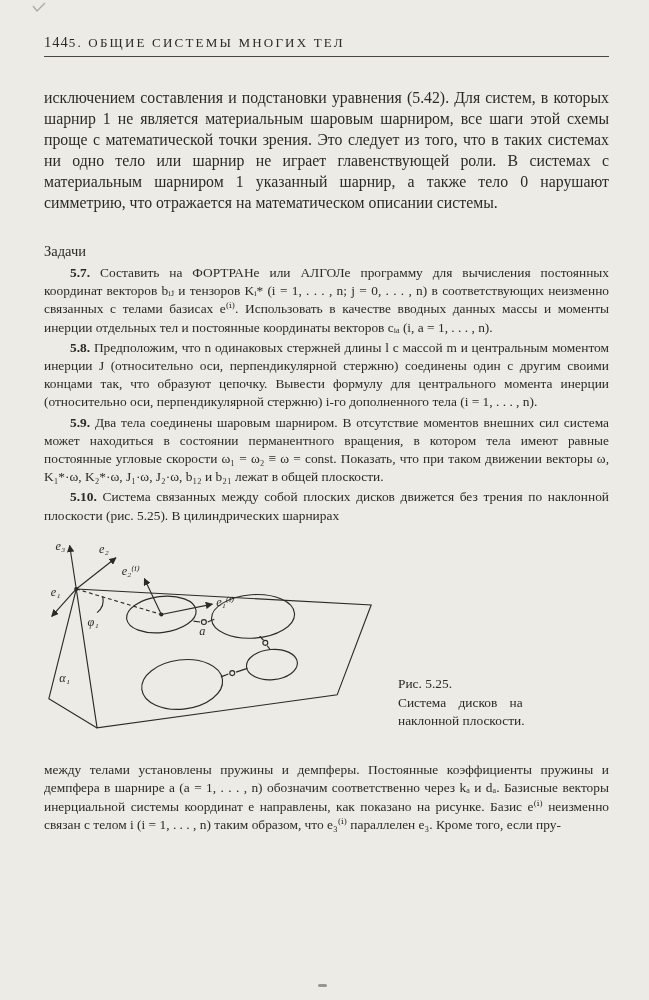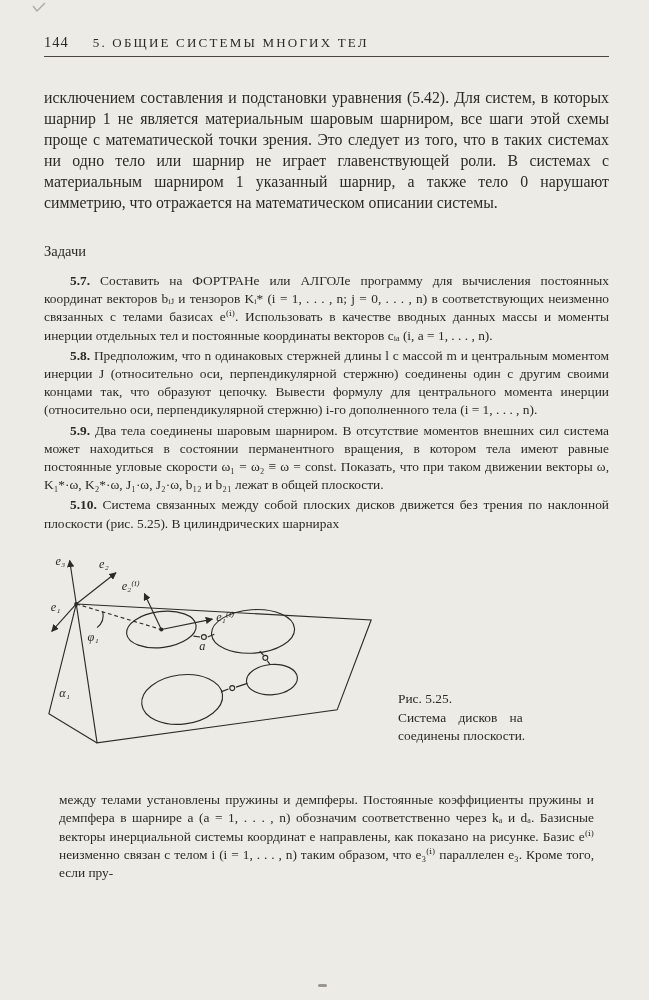--- a/index.html
+++ b/index.html
@@ -3,34 +3,34 @@
 <meta charset="utf-8">
 <style>
   *{box-sizing:border-box}
   html,body{margin:0;padding:0}
   body{background:#9a9894;font-family:"Liberation Serif","DejaVu Serif",serif}
   .page{width:649px;height:1000px;margin:0 auto;background:#ecebe6;color:#2c2a24;
         position:relative;padding:24px 40px 0 44px;overflow:hidden}
   .scan-mark-top{position:absolute;left:32px;top:2px;opacity:.55}
   .scan-mark-bottom{position:absolute;left:318px;top:984px;width:9px;height:3px;
         background:#6b6860;border-radius:2px;opacity:.65}
-  .header{display:flex;align-items:baseline;gap:24px;border-bottom:1.2px solid #4a473f;
+  .header{display:flex;align-items:baseline;border-bottom:1.2px solid #4a473f;
         padding-bottom:5px;margin-top:10px}
   .page-num{font-size:14.5px;letter-spacing:1px}
   .running-title{font-size:13px;letter-spacing:2.2px}
   .intro{font-size:15.8px;line-height:21px;text-align:justify;margin:30px 0 0}
-  .section-heading{font-size:14.5px;font-weight:400;margin:30px 0 12px}
+  .section-heading{font-size:14.5px;font-weight:400;margin:30px 0 4px}
   .problem{font-size:13.4px;line-height:18.2px;text-align:justify;margin:2px 0 0;text-indent:26px}
   .problem b{font-weight:700}
-  .figure-row{display:flex;margin-top:19px}
+  .figure-row{display:flex;margin-top:12px}
   .figure-svg{flex:0 0 auto}
   .figure-caption{width:210px;margin-left:4px;align-self:flex-end;padding-bottom:30px;
         font-size:13.4px;line-height:18.5px}
   .cap-spread{word-spacing:9px}
-  .closing{font-size:13.4px;line-height:18.4px;text-align:justify;margin:15px}
+  .closing{font-size:13.4px;line-height:18.4px;text-align:justify;margin:0}
 </style>
 </head>
 <body>
 
 <div class="page">
 
   <svg class="scan-mark-top" width="14" height="10" viewBox="0 0 14 10">
     <polyline points="1,4 5,9 13,1" fill="none" stroke="#7a776e" stroke-width="1.4"></polyline>
   </svg>
 
@@ -93,20 +93,20 @@
         <text x="16" y="153">α₁</text>
         <text x="82" y="40">e₂⁽ⁱ⁾</text>
         <text x="182" y="73">e₁⁽ⁱ⁾</text>
         <text x="164" y="104">a</text>
       </g>
     </svg>
 
     <div class="figure-caption">
       <div>Рис. 5.25.</div>
       <div class="cap-spread">Система дисков на</div>
-      <div>соединены плоскости.</div>
+      <div>наклонной плоскости.</div>
     </div>
   </div>
 
   <p class="closing">между телами установлены пружины и демпферы. Постоянные коэффициенты пружины и демпфера в шарнире a (a = 1, . . . , n) обозначим соответственно через kₐ и dₐ. Базисные векторы инерциальной системы координат e направлены, как показано на рисунке. Базис e⁽ⁱ⁾ неизменно связан с телом i (i = 1, . . . , n) таким образом, что e₃⁽ⁱ⁾ параллелен e₃. Кроме того, если пру-</p>
 
   <div class="scan-mark-bottom"></div>
 </div>
 
 </body></html>

